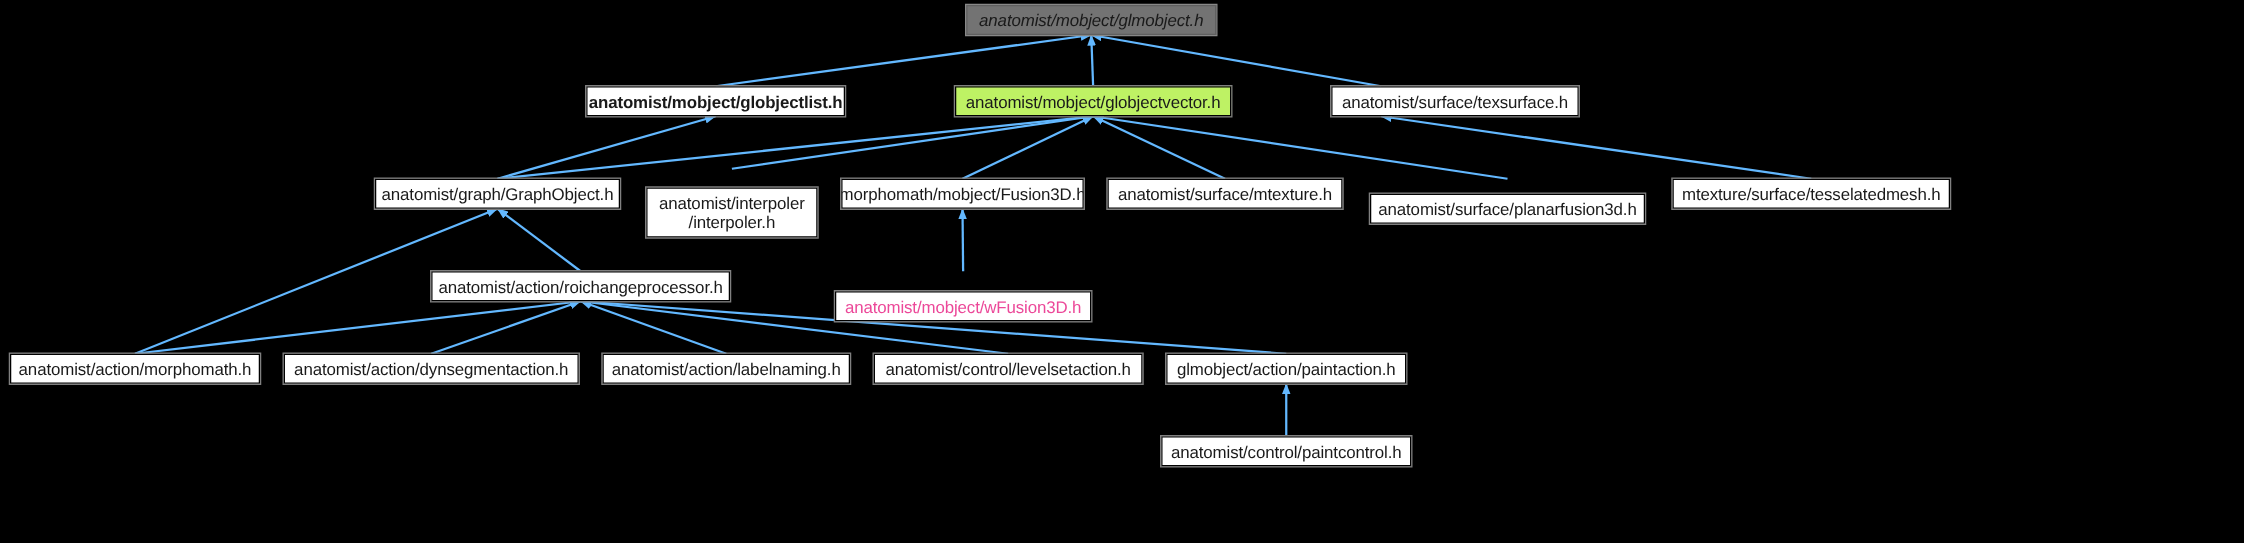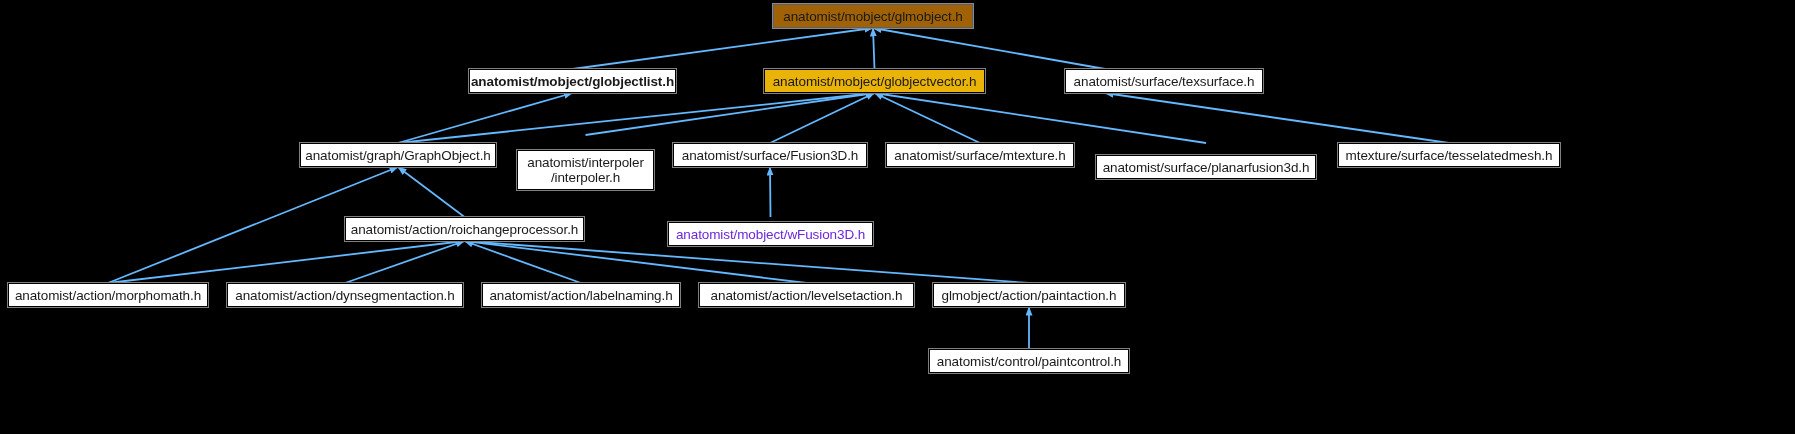--- a/index.html
+++ b/index.html
@@ -81,33 +81,33 @@
         <line x1="770.5" y1="217" x2="770" y2="167" stroke="#63b8ff" stroke-width="1.8" marker-end="url(#arrowhead)"></line>
         <line x1="108" y1="283" x2="464.5" y2="241" stroke="#63b8ff" stroke-width="1.8" marker-end="url(#arrowhead)"></line>
         <line x1="345" y1="283" x2="464.5" y2="241" stroke="#63b8ff" stroke-width="1.8" marker-end="url(#arrowhead)"></line>
         <line x1="581" y1="283" x2="464.5" y2="241" stroke="#63b8ff" stroke-width="1.8" marker-end="url(#arrowhead)"></line>
         <line x1="806.5" y1="283" x2="464.5" y2="241" stroke="#63b8ff" stroke-width="1.8" marker-end="url(#arrowhead)"></line>
         <line x1="1029" y1="283" x2="464.5" y2="241" stroke="#63b8ff" stroke-width="1.8" marker-end="url(#arrowhead)"></line>
         <line x1="1029" y1="349" x2="1029" y2="307" stroke="#63b8ff" stroke-width="1.8" marker-end="url(#arrowhead)"></line>
       </g>
   </svg>
   <div id="nodes-group">
-      <div class="node root" style="left: 773px; top: 4px; width: 200px; height: 24px; background: #a16207; color: rgb(26, 26, 26);"><span class="node-label">anatomist/mobject/glmobject.h</span></div>
+      <div class="node root" style="left: 773px; top: 4px; width: 200px; height: 24px; background: #737373; color: rgb(26, 26, 26); font-style: italic;"><span class="node-label">anatomist/mobject/glmobject.h</span></div>
       <div class="node" style="left: 469px; top: 69px; width: 207px; height: 24px; background: rgb(255, 255, 255); color: rgb(26, 26, 26); font-weight: bold;"><span class="node-label">anatomist/mobject/globjectlist.h</span></div>
-      <div class="node" style="left: 764px; top: 69px; width: 221px; height: 24px; background: #eab308; color: rgb(26, 26, 26);"><span class="node-label">anatomist/mobject/globjectvector.h</span></div>
+      <div class="node" style="left: 764px; top: 69px; width: 221px; height: 24px; background: #bef264; color: rgb(26, 26, 26);"><span class="node-label">anatomist/mobject/globjectvector.h</span></div>
       <div class="node" style="left: 1065px; top: 69px; width: 198px; height: 24px; background: rgb(255, 255, 255); color: rgb(26, 26, 26);"><span class="node-label">anatomist/surface/texsurface.h</span></div>
       <div class="node" style="left: 300px; top: 143px; width: 196px; height: 24px; background: rgb(255, 255, 255); color: rgb(26, 26, 26);"><span class="node-label">anatomist/graph/GraphObject.h</span></div>
       <div class="node" style="left: 517px; top: 150px; width: 137px; height: 40px; background: rgb(255, 255, 255); color: rgb(26, 26, 26);"><span class="node-label">anatomist/interpoler
 /interpoler.h</span></div>
-      <div class="node" style="left: 673px; top: 143px; width: 194px; height: 24px; background: rgb(255, 255, 255); color: rgb(26, 26, 26);"><span class="node-label">anatomist/surface/Fusion3D.h</span></div>
+      <div class="node" style="left: 673px; top: 143px; width: 194px; height: 24px; background: rgb(255, 255, 255); color: rgb(26, 26, 26);"><span class="node-label">morphomath/mobject/Fusion3D.h</span></div>
       <div class="node" style="left: 886px; top: 143px; width: 188px; height: 24px; background: rgb(255, 255, 255); color: rgb(26, 26, 26);"><span class="node-label">anatomist/surface/mtexture.h</span></div>
       <div class="node" style="left: 1096px; top: 143px; width: 220px; height: 24px; background: rgb(255, 255, 255); color: rgb(26, 26, 26); margin-top: 12px;"><span class="node-label">anatomist/surface/planarfusion3d.h</span></div>
       <div class="node" style="left: 1338px; top: 143px; width: 222px; height: 24px; background: rgb(255, 255, 255); color: rgb(26, 26, 26);"><span class="node-label">mtexture/surface/tesselatedmesh.h</span></div>
       <div class="node" style="left: 345px; top: 217px; width: 239px; height: 24px; background: rgb(255, 255, 255); color: rgb(26, 26, 26);"><span class="node-label">anatomist/action/roichangeprocessor.h</span></div>
-      <div class="node" style="left: 668px; top: 222px; width: 205px; height: 24px; background: rgb(255, 255, 255); color: #6d28d9;"><span class="node-label">anatomist/mobject/wFusion3D.h</span></div>
+      <div class="node" style="left: 668px; top: 233px; width: 205px; height: 24px; background: rgb(255, 255, 255); color: #ec4899;"><span class="node-label">anatomist/mobject/wFusion3D.h</span></div>
       <div class="node" style="left: 8px; top: 283px; width: 200px; height: 24px; background: rgb(255, 255, 255); color: rgb(26, 26, 26);"><span class="node-label">anatomist/action/morphomath.h</span></div>
       <div class="node" style="left: 227px; top: 283px; width: 236px; height: 24px; background: rgb(255, 255, 255); color: rgb(26, 26, 26);"><span class="node-label">anatomist/action/dynsegmentaction.h</span></div>
       <div class="node" style="left: 482px; top: 283px; width: 198px; height: 24px; background: rgb(255, 255, 255); color: rgb(26, 26, 26);"><span class="node-label">anatomist/action/labelnaming.h</span></div>
-      <div class="node" style="left: 699px; top: 283px; width: 215px; height: 24px; background: rgb(255, 255, 255); color: rgb(26, 26, 26);"><span class="node-label">anatomist/action/levelsetaction.h</span></div>
+      <div class="node" style="left: 699px; top: 283px; width: 215px; height: 24px; background: rgb(255, 255, 255); color: rgb(26, 26, 26);"><span class="node-label">anatomist/control/levelsetaction.h</span></div>
       <div class="node" style="left: 933px; top: 283px; width: 192px; height: 24px; background: rgb(255, 255, 255); color: rgb(26, 26, 26);"><span class="node-label">glmobject/action/paintaction.h</span></div>
       <div class="node" style="left: 929px; top: 349px; width: 200px; height: 24px; background: rgb(255, 255, 255); color: rgb(26, 26, 26);"><span class="node-label">anatomist/control/paintcontrol.h</span></div>
     </div>
 </div>
 
 </body></html>

